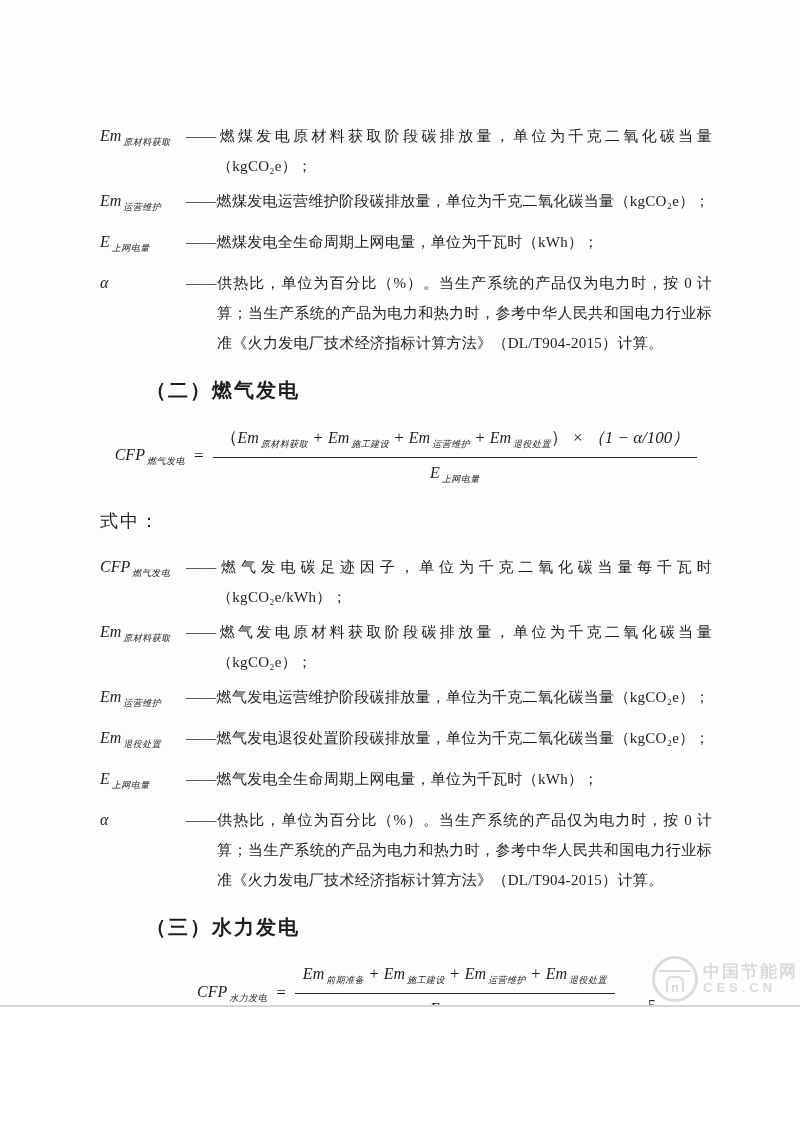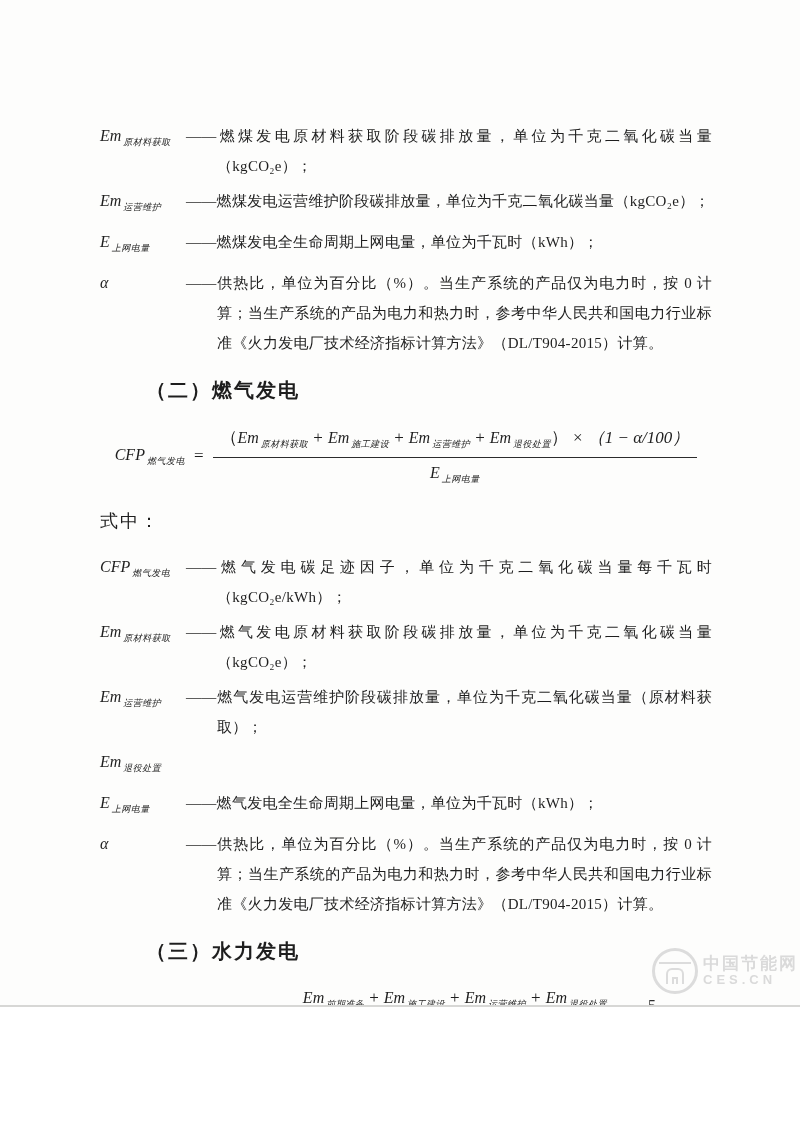--- a/index.html
+++ b/index.html
@@ -74,21 +74,21 @@
     margin:10px 0 16px 0; line-height:30px;
   }
   
   .page-num {
     position:absolute; top:997px; left:617px;
     display:flex; gap:15px;
     font-size:16px; color:#2e2e2e;
   }
   
   .watermark {
-    position:absolute; right:2px; bottom:13px;
+    position:absolute; right:2px; bottom:5px;
     display:flex; align-items:center; gap:5px;
     color:#dadada;
   }
   .wm-logo {
     width:46px; height:46px;
     border:3px solid #dcdcdc; border-radius:50%;
     position:relative; flex:0 0 auto;
   }
   .wm-logo .wm-bar {
     position:absolute; left:4px; right:4px; top:11px;
@@ -156,24 +156,25 @@
     <div class="def-row">
       <span class="def-term"><span class="sym">CFP</span><span class="tsub">燃气发电</span></span>
       <span class="def-desc">——燃气发电碳足迹因子，单位为千克二氧化碳当量每千瓦时（kgCO₂e/kWh）；</span>
     </div>
     <div class="def-row">
       <span class="def-term"><span class="sym">Em</span><span class="tsub">原材料获取</span></span>
       <span class="def-desc">——燃气发电原材料获取阶段碳排放量，单位为千克二氧化碳当量（kgCO₂e）；</span>
     </div>
     <div class="def-row">
       <span class="def-term"><span class="sym">Em</span><span class="tsub">运营维护</span></span>
-      <span class="def-desc">——燃气发电运营维护阶段碳排放量，单位为千克二氧化碳当量（原材料获取）；</span>
+      <span class="def-desc">——燃气发电运营维护阶段碳排放量，单位为千克二氧化碳当量（kgCO₂e）；</span>
     </div>
     <div class="def-row">
       <span class="def-term"><span class="sym">Em</span><span class="tsub">退役处置</span></span>
+      <span class="def-desc">——燃气发电退役处置阶段碳排放量，单位为千克二氧化碳当量（kgCO₂e）；</span>
     </div>
     <div class="def-row">
       <span class="def-term"><span class="sym">E</span><span class="tsub">上网电量</span></span>
       <span class="def-desc">——燃气发电全生命周期上网电量，单位为千瓦时（kWh）；</span>
     </div>
     <div class="def-row">
       <span class="def-term"><span class="sym">α</span><span class="tsub"></span></span>
       <span class="def-desc">——供热比，单位为百分比（%）。当生产系统的产品仅为电力时，按 0 计算；当生产系统的产品为电力和热力时，参考中华人民共和国电力行业标准《火力发电厂技术经济指标计算方法》（DL/T904-2015）计算。</span>
     </div>
 

